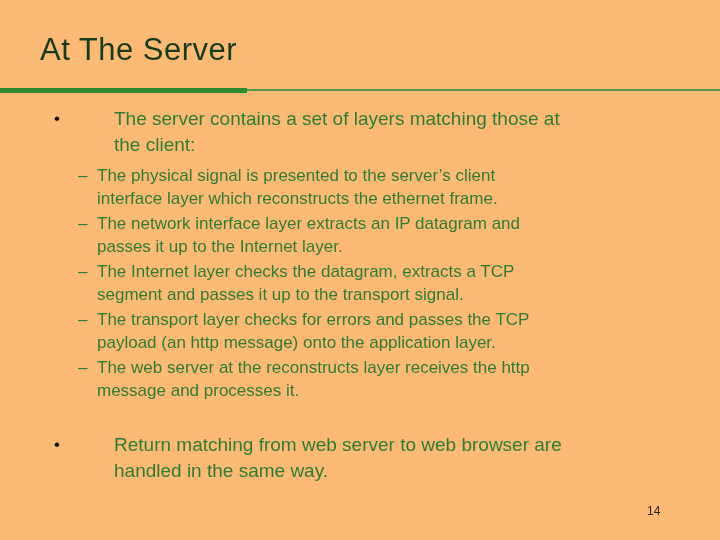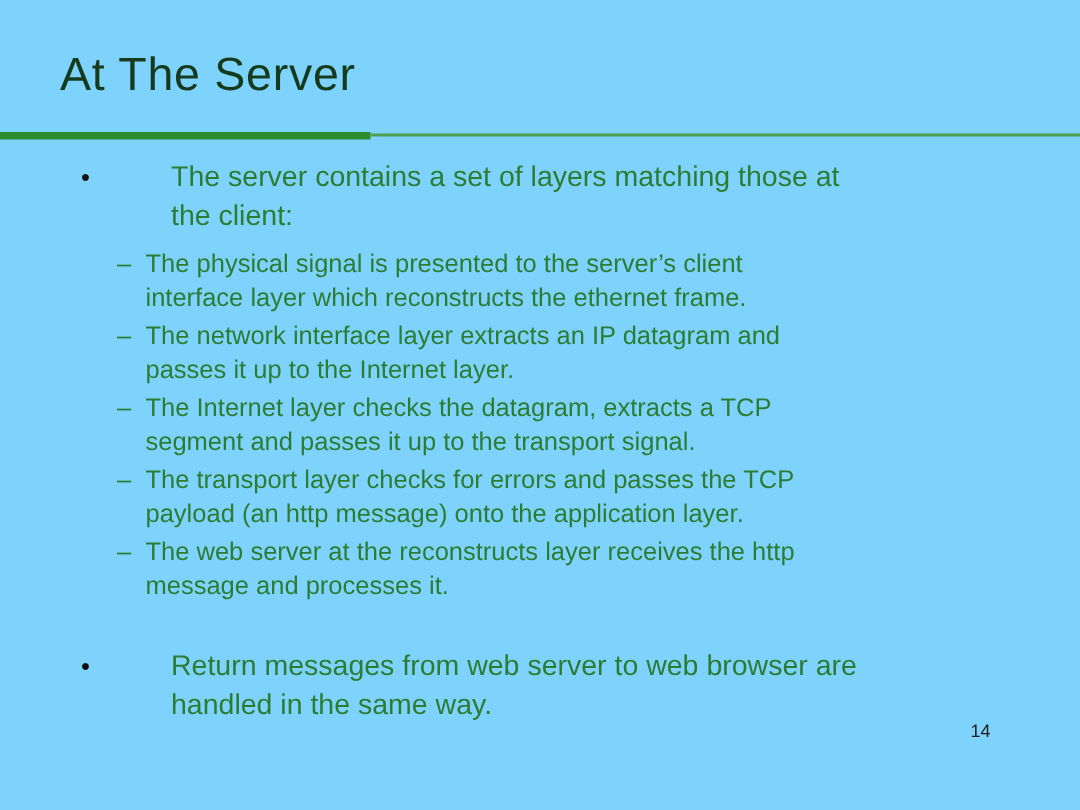--- a/index.html
+++ b/index.html
@@ -4,21 +4,21 @@
 <style>
   html, body {
     margin: 0;
     padding: 0;
     background: #ffffff;
   }
   .slide {
     position: relative;
     width: 720px;
     height: 540px;
-    background: #7dd3fc;
+    background: #fdba74;
     font-family: "Liberation Sans", sans-serif;
     overflow: hidden;
   }
   .slide-title {
     position: absolute;
     left: 40px;
     top: 33px;
     font-size: 31px;
     line-height: 34px;
     font-weight: 400;
@@ -82,21 +82,21 @@
   }
   .sub-row .text {
     font-size: 17px;
     line-height: 23px;
     color: #2d7c34;
     white-space: pre-line;
   }
   .page-number {
     position: absolute;
     left: 647px;
-    top: 480px;
+    top: 504px;
     font-size: 12px;
     line-height: 14px;
     color: #222222;
     text-align: center;
   }
 </style>
 </head>
 <body>
 
 <div class="slide">
@@ -135,19 +135,19 @@
     </div>
     <div class="sub-row">
       <span class="marker">–</span>
       <span class="text">The web server at the reconstructs layer receives the http
 message and processes it.</span>
     </div>
   </div>
 
   <div class="bullet-row bullet-2">
     <span class="marker">•</span>
-    <span class="text">Return messages from web server to web browser are
+    <span class="text">Return matching from web server to web browser are
 handled in the same way.</span>
   </div>
 
   <div class="page-number">14</div>
 
 </div>
 
 </body></html>

